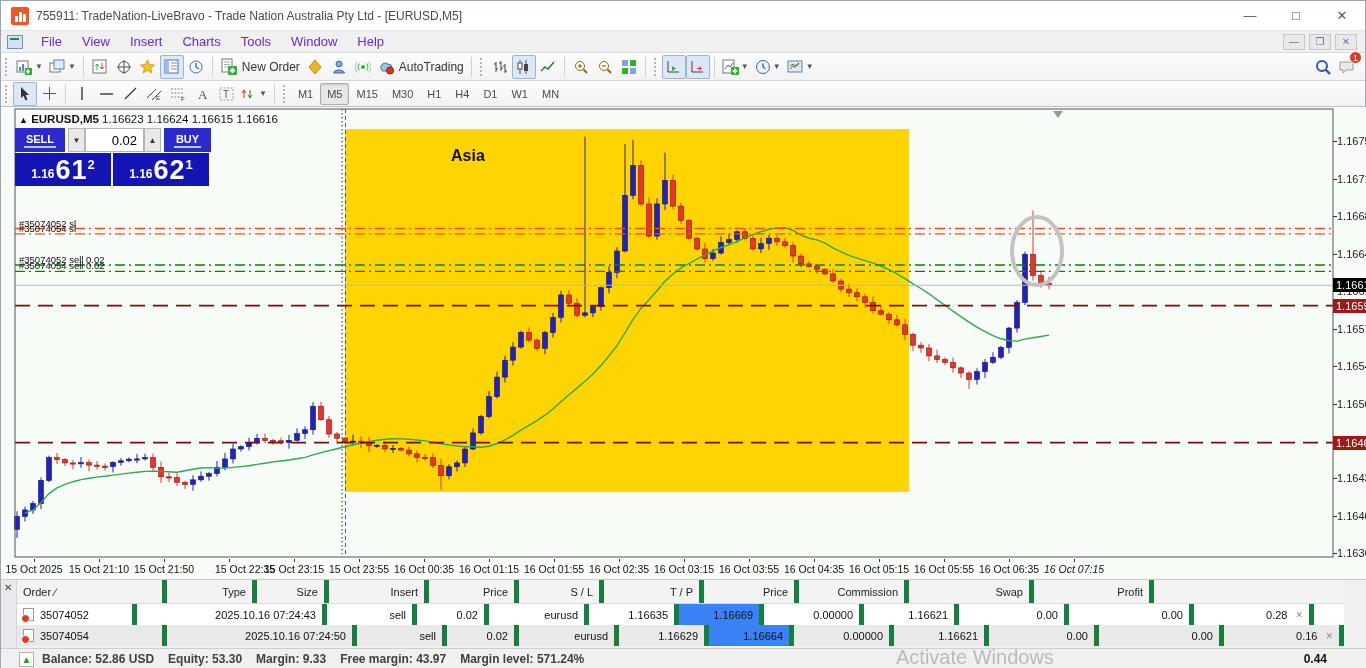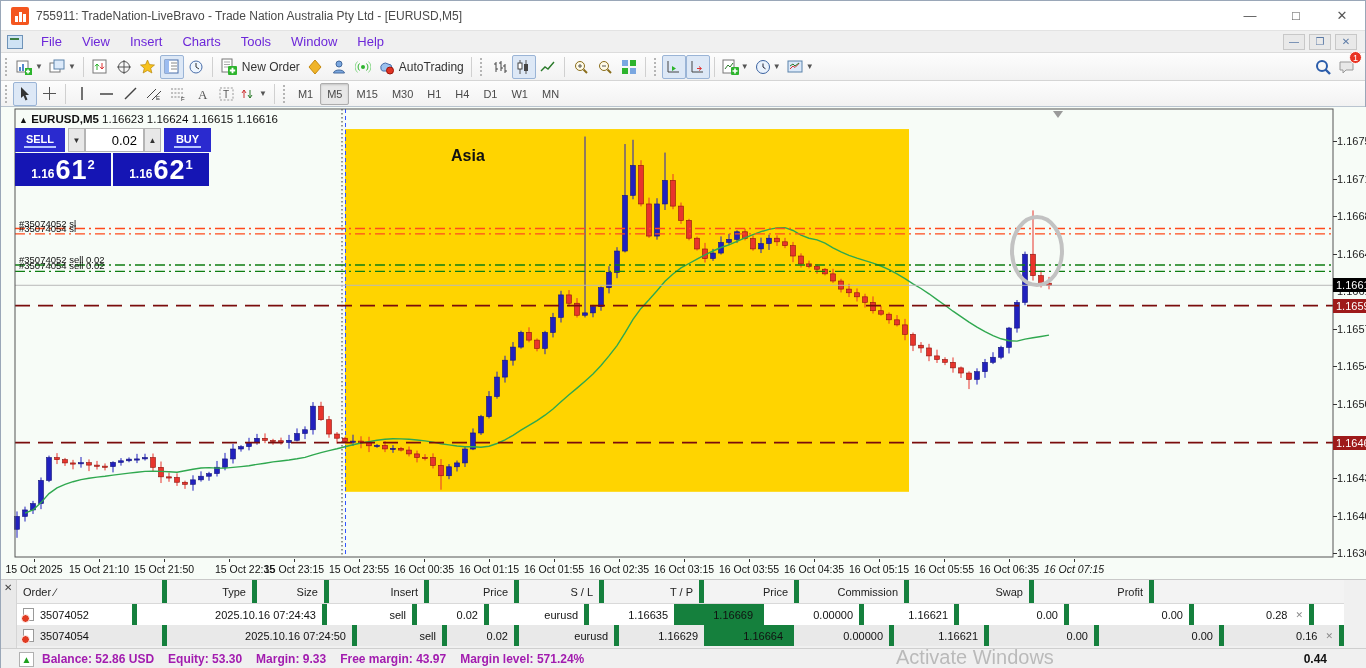--- a/index.html
+++ b/index.html
@@ -85,32 +85,32 @@
   #term-close { position:absolute; left:3px; top:2px; font-size:10px; color:#444; }
   #term-table { position:absolute; left:16px; top:0; }
   .trow { display:flex; height:21px; align-items:center; }
   .trow.head { height:24px; background:#f3f3f3; border-bottom:1px solid #d9d9d9; color:#333; }
   .trow.r0 { background:#ffffff; }
   .trow.r1 { background:#e9e9e9; }
   .tcell { height:100%; display:flex; align-items:center; justify-content:flex-end; padding:0 6px;
     font-size:11px; color:#111; border-right:5px solid #15803d; white-space:nowrap; }
   .trow.head .tcell { font-size:11px; color:#222; }
   .tcell.left { justify-content:flex-start; }
-  .tcell.pink { background:#15803d; }
+  .tcell.pink { background:#3b82f6; }
   .order-doc { width:11px; height:13px; background:#fff; border:1px solid #9a9a9a; position:relative;
     margin-right:6px; flex:none; }
   .order-doc:after { content:""; position:absolute; left:-3px; bottom:-3px; width:7px; height:7px;
     border-radius:50%; background:#e03b22; border:1px solid #fff; }
   .rowx { color:#8a8a8a; font-size:9px; margin-left:8px; }
   
   #statusbar { position:absolute; left:0; top:647px; width:1366px; height:21px; background:#f0f0f0;
     border-top:1px solid #cfcfcf; display:flex; align-items:center; }
   #conn-icon { width:15px; height:15px; margin:0 8px 0 18px; background:#fff; border:1px solid #b0b0b0;
     color:#1fa11f; font-size:10px; line-height:13px; text-align:center; }
-  .status-item { font-size:12px; font-weight:bold; color:#a21caf; margin-right:14px; }
+  .status-item { font-size:12px; font-weight:bold; color:#404040; margin-right:14px; }
   #status-profit { margin-left:auto; margin-right:40px; font-size:12px; font-weight:bold; color:#111; }
   #watermark { position:absolute; left:895px; top:645px; font-size:20px; color:#8e8e8e; opacity:.55;
     z-index:5; pointer-events:none; }
 </style>
 </head>
 <body>
 
 <div id="app">
 
   <div id="titlebar">

